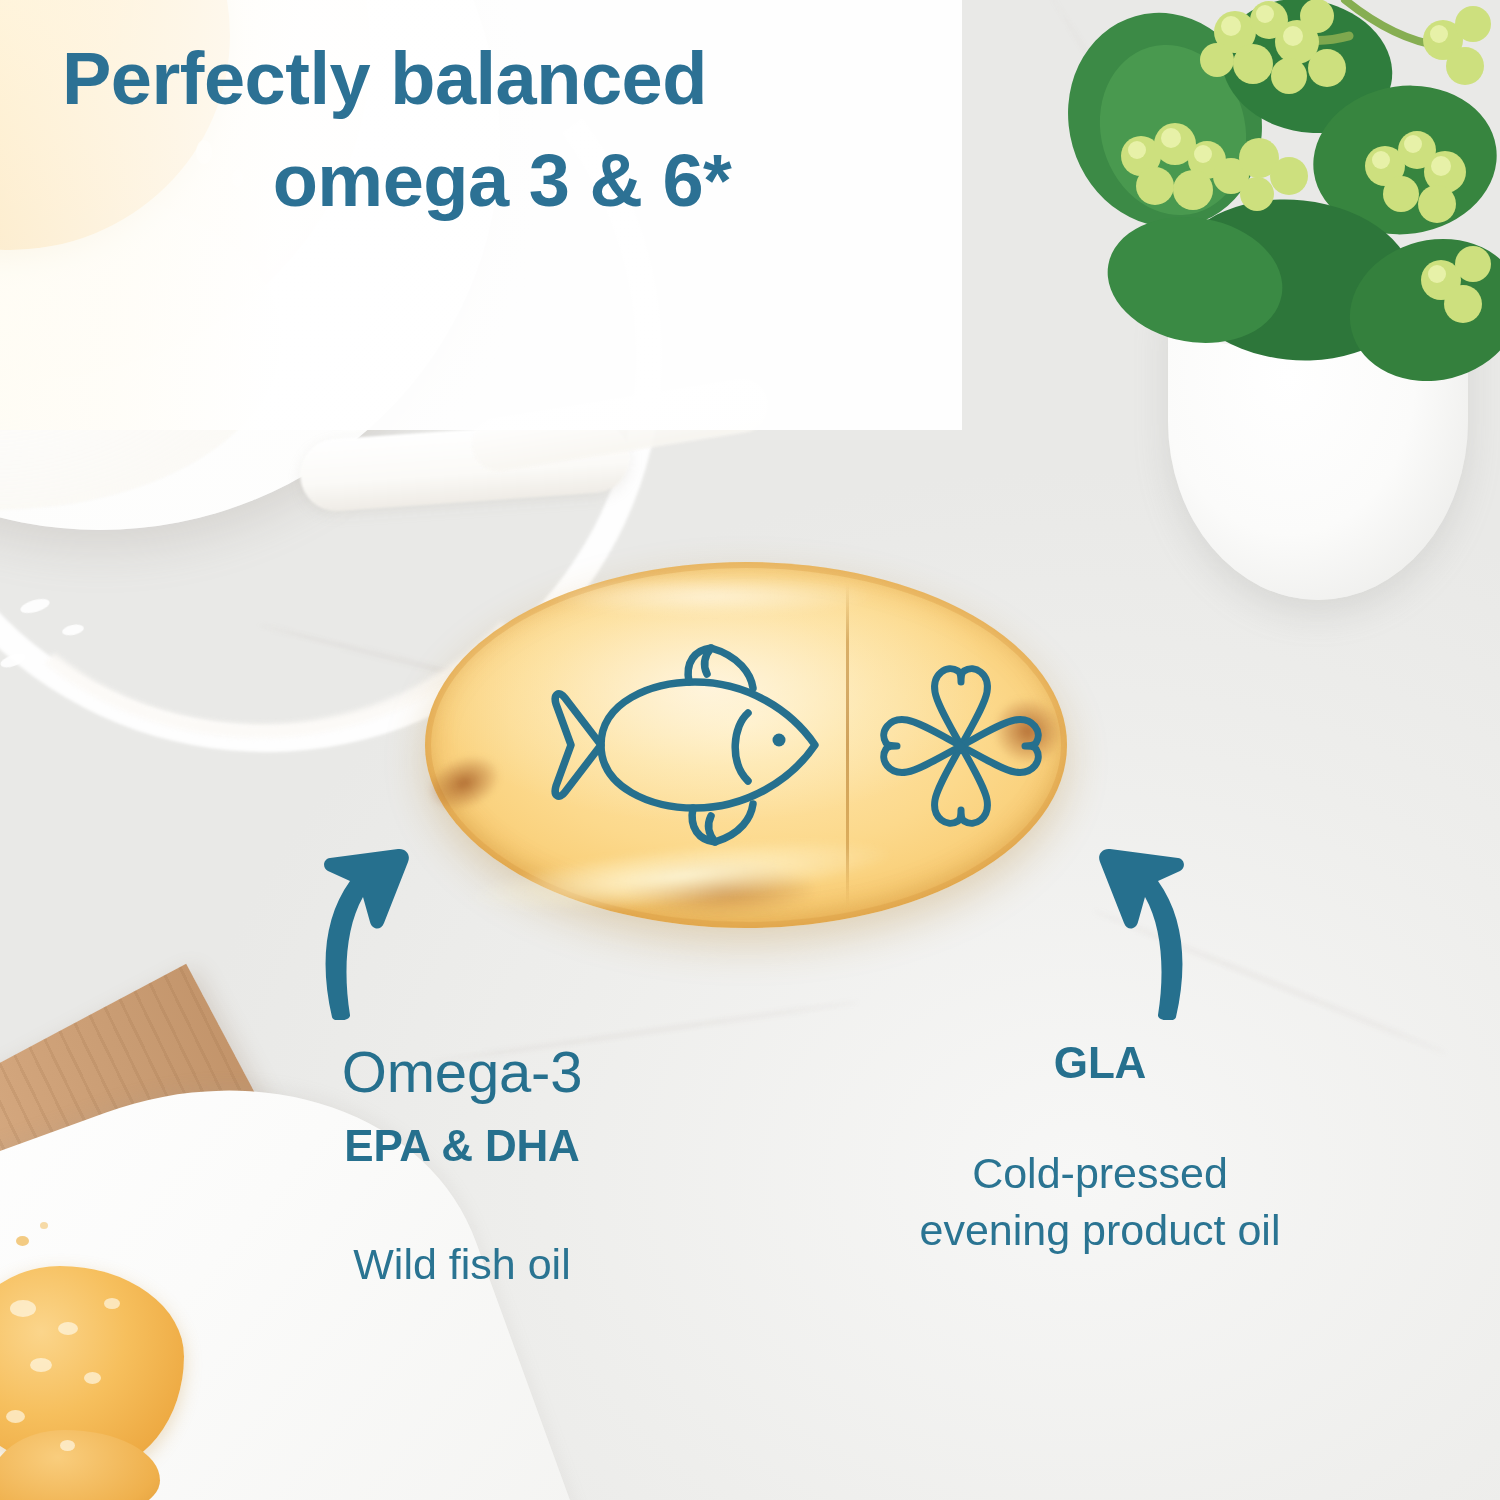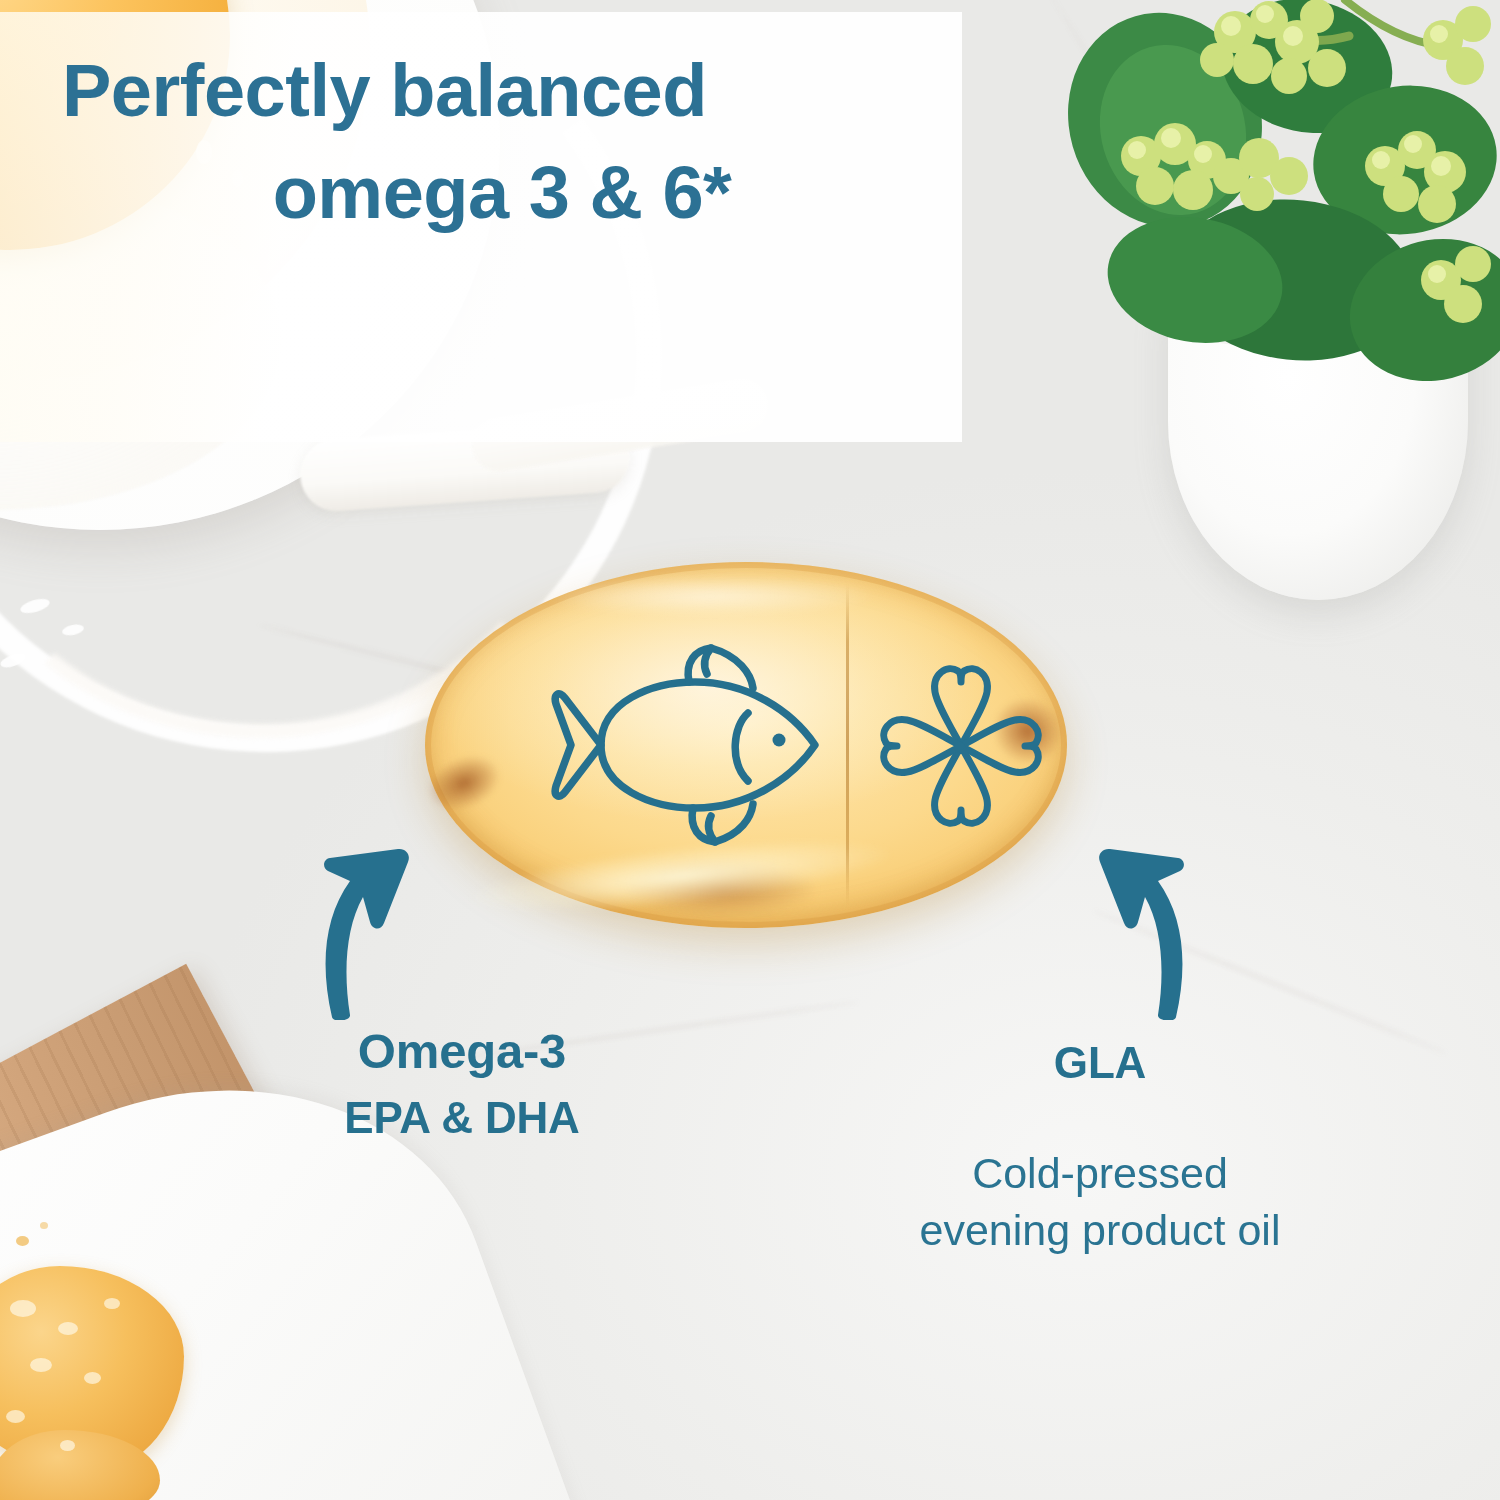--- a/index.html
+++ b/index.html
@@ -123,21 +123,20 @@
     position:absolute;left:-10px;top:1430px;width:170px;height:90px;
     border-radius:44% 56% 50% 50%/60% 56% 44% 40%;
     background:radial-gradient(ellipse at 40% 30%, #f9cd7d, #efb04c 70%, #e09b38 100%);
   }
   .speck{position:absolute;border-radius:50%;background:rgba(240,190,100,.8);}
 
   
   .panel{
     position:absolute;left:0;top:0;width:962px;height:430px;
     background:linear-gradient(95deg, rgba(255,252,242,.80) 0%, rgba(255,253,247,.88) 14%, rgba(255,255,255,.95) 30%, rgba(255,255,255,.97) 100%);
-    margin-top:12px;
   }
   .panel-title{
     position:absolute;left:62px;top:42px;width:880px;
     font-size:74px;line-height:1.00;font-weight:bold;color:#2c7194;
     letter-spacing:-0.5px;
   }
   .panel-title .l2{display:block;margin-top:28px;text-align:center;}
   .panel-sub{
     position:absolute;left:62px;top:330px;
     font-size:50px;font-weight:bold;color:#2c7194;letter-spacing:-0.3px;
@@ -190,21 +189,21 @@
 
   
   .arrow{position:absolute;}
   .arrow-left{left:310px;top:805px;width:140px;height:215px;}
   .arrow-right{left:1058px;top:805px;width:140px;height:215px;}
 
   
   .col{position:absolute;text-align:center;color:#26708e;}
   .col-l{left:216px;top:1024px;width:492px;}
   .col-r{left:820px;top:1024px;width:560px;}
-  .col h3{margin:0;font-size:49px;font-weight:bold;letter-spacing:-.2px;line-height:1.12;}
+  .col h3{margin:16px;font-size:58px;font-weight:normal;letter-spacing:-.2px;line-height:1.12;}
   .col h4{margin:14px 0 0;font-size:44px;font-weight:bold;letter-spacing:-.2px;line-height:1.12;}
   .col p{margin:66px 0 0;font-size:43px;font-weight:400;line-height:1.32;color:#2a7492;}
   .col-r p{margin-top:58px;}
 
   
   .disclaimer{
     position:absolute;left:22px;bottom:16px;width:1460px;
     font-size:17.5px;color:#4b7f93;line-height:1.3;letter-spacing:.05px;
   }
 </style>
@@ -360,20 +359,21 @@
   </svg>
   <svg class="arrow arrow-right" viewBox="0 0 140 215">
     <g transform="translate(140,0) scale(-1,1)">
       <path d="M22 212 C10 160 14 112 40 76 L18 66 C12 63 13 54 20 53 L88 44 C96 43 101 50 98 57 L74 118 C71 126 62 125 60 117 L53 92 C36 122 33 166 40 210 C41 216 23 218 22 212 Z" fill="#26708e"></path>
     </g>
   </svg>
 
   <div class="col col-l">
     <h3>Omega-3</h3>
     <h4>EPA &amp; DHA</h4>
+    <p>Wild fish oil</p>
   </div>
 
   <div class="col col-r">
     <h4>GLA</h4>
     <p>
       <span>Cold-pressed</span><br>
       <span>evening product oil</span>
     </p>
   </div>
 

